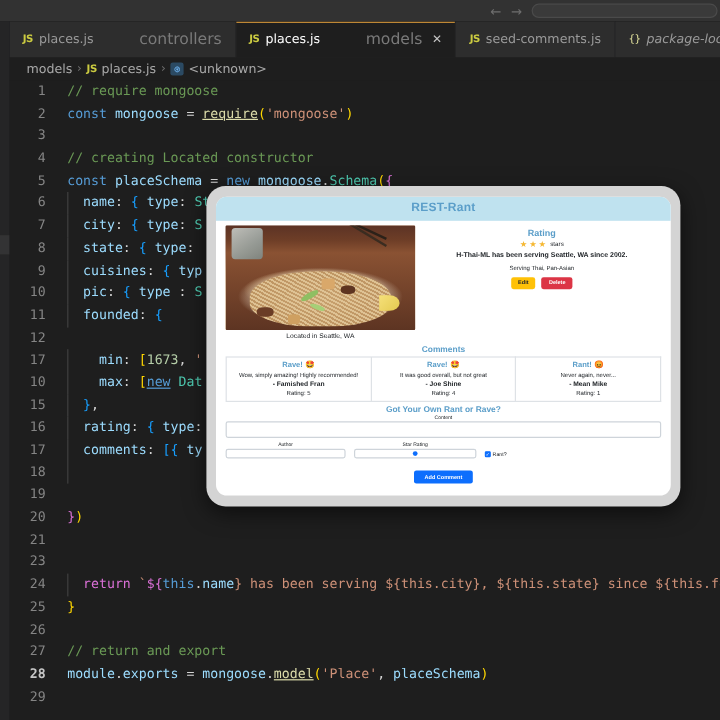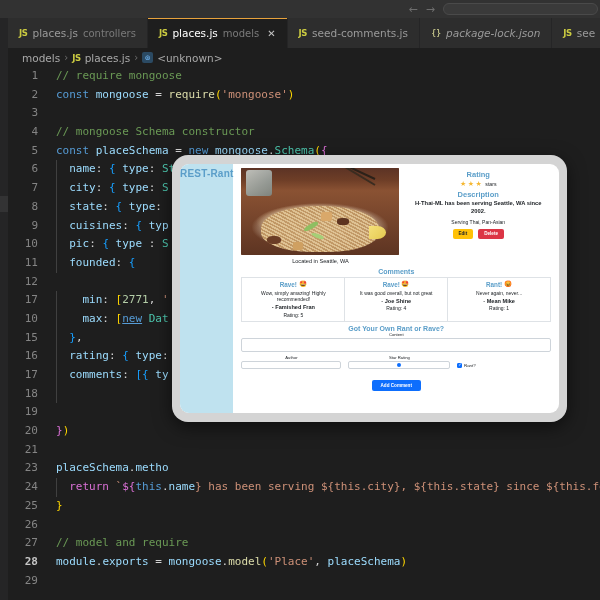--- a/index.html
+++ b/index.html
@@ -54,21 +54,21 @@
     background: #1e1e1e; color: #ffffff;
   }
   .tab.active::before {
     content: ""; position: absolute; left: 0; right: 0; top: 0; height: 1px;
     background: #e7a23c;
   }
   .tab-icon { font-size: 8.5px; font-weight: bold; color: #cbcb41; letter-spacing: -0.4px; }
   .tab-icon.json { color: #e7e7a0; font-weight: normal; }
   .tab-name { font-size: 10.5px; }
   .tab.active .tab-name { color: #ffffff; }
-  .tab-dir { font-size: 10px; color: #7a7a7a; }
+  .tab-dir { font-size: 13px; color: #7a7a7a; margin-left: 33px; }
   .tab.italic .tab-name { font-style: italic; color: #9a9a9a; }
   .tab-close { font-size: 10px; color: #c5c5c5; margin-left: 3px; }
 
   
   .breadcrumb {
     position: absolute; left: 8px; top: 30px; width: 592px; height: 19px;
     background: #1e1e1e; display: flex; align-items: center;
     padding-left: 14px; gap: 4px; font-size: 10.5px; color: #a9a9a9;
   }
   .bc-sep { color: #6e6e6e; font-size: 10px; }
@@ -95,21 +95,21 @@
   .code-row.current .gutter { color: #c6c6c6; font-weight: bold; }
   .code-text { color: #d4d4d4; position: relative; padding-left: 4px; }
   .indent-guide {
     position: absolute; left: 4px; top: 0; bottom: 0; width: 1px; background: #404040;
   }
 
   
   .t-com { color: #6a9955; }
   .t-kw  { color: #569cd6; }
   .t-var { color: #9cdcfe; }
-  .t-fn  { color: #dcdcaa; }
+  .t-fn  { color: #dcdcaa; text-decoration: underline; }
   .t-str { color: #ce9178; }
   .t-num { color: #b5cea8; }
   .t-cls { color: #4ec9b0; }
   .t-op  { color: #d4d4d4; }
   .t-p1  { color: #ffd700; }
   .t-p2  { color: #da70d6; }
   .t-p3  { color: #179fff; }
   .t-prop{ color: #9cdcfe; }
   .t-new { color: #569cd6; text-decoration: underline; }
 
@@ -118,21 +118,21 @@
     position: absolute; left: 172px; top: 155px; width: 395px; height: 267px;
     background: #d4d4d4;
     border-radius: 16px;
     padding: 9px 8px 9px 8px;
     box-shadow: 0 5px 18px rgba(0,0,0,0.55);
   }
   .page {
     width: 100%; height: 100%; background: #ffffff;
     border-radius: 9px; overflow: hidden;
     font-family: "Liberation Sans", sans-serif;
-    display: flex; 
+    display: flex; flex-direction: column;
   }
   .page-header {
     background: #bfe2ef; color: #5b9ec9;
     text-align: center; font-size: 10px; font-weight: bold;
     padding: 4px 0 5px 0; letter-spacing: 0.2px;
   }
   .page-body { flex: 1; padding: 4px 8px 0 8px; overflow: hidden; }
 
   .hero { display: flex; gap: 6px; }
   .hero-left { width: 158px; }
@@ -280,43 +280,43 @@
       <span>places.js</span>
       <span class="bc-sep">›</span>
       <span class="bc-sym">⊛</span>
       <span>&lt;unknown&gt;</span>
     </div>
 
     <div class="editor" id="editor">
         <div class="code-row"><div class="gutter">1</div><div class="code-text"><span class="t-com">// require mongoose</span></div></div>
         <div class="code-row"><div class="gutter">2</div><div class="code-text"><span class="t-kw">const</span><span class="t-op"> </span><span class="t-var">mongoose</span><span class="t-op"> = </span><span class="t-fn">require</span><span class="t-p1">(</span><span class="t-str">'mongoose'</span><span class="t-p1">)</span></div></div>
         <div class="code-row"><div class="gutter">3</div><div class="code-text"></div></div>
-        <div class="code-row"><div class="gutter">4</div><div class="code-text"><span class="t-com">// mongoose Schema constructor</span></div></div>
+        <div class="code-row"><div class="gutter">4</div><div class="code-text"><span class="t-com">// creating Located constructor</span></div></div>
         <div class="code-row"><div class="gutter">5</div><div class="code-text"><span class="t-kw">const</span><span class="t-op"> </span><span class="t-var">placeSchema</span><span class="t-op"> = </span><span class="t-new">new</span><span class="t-op"> </span><span class="t-var">mongoose</span><span class="t-op">.</span><span class="t-cls">Schema</span><span class="t-p1">(</span><span class="t-p2">{</span></div></div>
         <div class="code-row"><div class="gutter">6</div><div class="code-text"><span class="indent-guide"></span><span class="t-prop">  name</span><span class="t-op">: </span><span class="t-p3">{</span><span class="t-prop"> type</span><span class="t-op">: </span><span class="t-cls">String</span><span class="t-op">, </span><span class="t-prop">required</span><span class="t-op">: </span><span class="t-kw">true</span><span class="t-p3"> }</span><span class="t-op">,</span></div></div>
         <div class="code-row"><div class="gutter">7</div><div class="code-text"><span class="indent-guide"></span><span class="t-prop">  city</span><span class="t-op">: </span><span class="t-p3">{</span><span class="t-prop"> type</span><span class="t-op">: </span><span class="t-cls">S</span></div></div>
         <div class="code-row"><div class="gutter">8</div><div class="code-text"><span class="indent-guide"></span><span class="t-prop">  state</span><span class="t-op">: </span><span class="t-p3">{</span><span class="t-prop"> type</span><span class="t-op">: </span></div></div>
         <div class="code-row"><div class="gutter">9</div><div class="code-text"><span class="indent-guide"></span><span class="t-prop">  cuisines</span><span class="t-op">: </span><span class="t-p3">{</span><span class="t-prop"> typ</span></div></div>
         <div class="code-row"><div class="gutter">10</div><div class="code-text"><span class="indent-guide"></span><span class="t-prop">  pic</span><span class="t-op">: </span><span class="t-p3">{</span><span class="t-prop"> type </span><span class="t-op">: </span><span class="t-cls">S</span></div></div>
         <div class="code-row"><div class="gutter">11</div><div class="code-text"><span class="indent-guide"></span><span class="t-prop">  founded</span><span class="t-op">: </span><span class="t-p3">{</span></div></div>
         <div class="code-row"><div class="gutter">12</div></div>
-        <div class="code-row"><div class="gutter">17</div><div class="code-text"><span class="indent-guide"></span><span class="t-prop">    min</span><span class="t-op">: </span><span class="t-p1">[</span><span class="t-num">2771</span><span class="t-op">, </span><span class="t-str">'</span></div></div>
+        <div class="code-row"><div class="gutter">17</div><div class="code-text"><span class="indent-guide"></span><span class="t-prop">    min</span><span class="t-op">: </span><span class="t-p1">[</span><span class="t-num">1673</span><span class="t-op">, </span><span class="t-str">'</span></div></div>
         <div class="code-row"><div class="gutter">10</div><div class="code-text"><span class="indent-guide"></span><span class="t-prop">    max</span><span class="t-op">: </span><span class="t-p1">[</span><span class="t-new">new</span><span class="t-op"> </span><span class="t-cls">Dat</span></div></div>
         <div class="code-row"><div class="gutter">15</div><div class="code-text"><span class="indent-guide"></span><span class="t-p3">  }</span><span class="t-op">,</span></div></div>
         <div class="code-row"><div class="gutter">16</div><div class="code-text"><span class="indent-guide"></span><span class="t-prop">  rating</span><span class="t-op">: </span><span class="t-p3">{</span><span class="t-prop"> type</span><span class="t-op">:</span></div></div>
         <div class="code-row"><div class="gutter">17</div><div class="code-text"><span class="indent-guide"></span><span class="t-prop">  comments</span><span class="t-op">: </span><span class="t-p3">[{</span><span class="t-prop"> ty</span></div></div>
         <div class="code-row"><div class="gutter">18</div><div class="code-text"><span class="indent-guide"></span></div></div>
         <div class="code-row"><div class="gutter">19</div><div class="code-text"></div></div>
         <div class="code-row"><div class="gutter">20</div><div class="code-text"><span class="t-p2">}</span><span class="t-p1">)</span></div></div>
         <div class="code-row"><div class="gutter">21</div><div class="code-text"></div></div>
-        <div class="code-row"><div class="gutter">23</div><div class="code-text"><span class="t-var">placeSchema</span><span class="t-op">.</span><span class="t-prop">metho</span></div></div>
+        <div class="code-row"><div class="gutter">23</div></div>
         <div class="code-row"><div class="gutter">24</div><div class="code-text"><span class="indent-guide"></span><span class="t-p2">  return</span><span class="t-op"> </span><span class="t-str">`</span><span class="t-p2">${</span><span class="t-kw">this</span><span class="t-op">.</span><span class="t-prop">name</span><span class="t-str">} has been serving ${this.city}, ${this.state} since ${this.fou</span></div></div>
         <div class="code-row"><div class="gutter">25</div><div class="code-text"><span class="t-p1">}</span></div></div>
         <div class="code-row"><div class="gutter">26</div><div class="code-text"></div></div>
-        <div class="code-row"><div class="gutter">27</div><div class="code-text"><span class="t-com">// model and require</span></div></div>
+        <div class="code-row"><div class="gutter">27</div><div class="code-text"><span class="t-com">// return and export</span></div></div>
         <div class="code-row current"><div class="gutter">28</div><div class="code-text"><span class="t-var">module</span><span class="t-op">.</span><span class="t-prop">exports</span><span class="t-op"> = </span><span class="t-var">mongoose</span><span class="t-op">.</span><span class="t-fn">model</span><span class="t-p1">(</span><span class="t-str">'Place'</span><span class="t-op">, </span><span class="t-var">placeSchema</span><span class="t-p1">)</span></div></div>
         <div class="code-row"><div class="gutter">29</div><div class="code-text"></div></div>
       </div>
   </div>
 
   <div class="overlay">
     <div class="page">
 
       <div class="page-header">REST-Rant</div>
 
@@ -342,21 +342,20 @@
           </div>
 
           <div class="hero-right">
             <div class="sec-title">Rating</div>
             <div class="stars-row">
               <span class="star">★</span>
               <span class="star">★</span>
               <span class="star">★</span>
               <span class="stars-label">stars</span>
             </div>
-            <div class="sec-title">Description</div>
             <div class="desc-text">H-Thai-ML has been serving Seattle, WA since 2002.</div>
             <div class="serving-text">Serving Thai, Pan-Asian</div>
             <div class="btn-row">
               <button class="btn-edit">Edit</button>
               <button class="btn-delete">Delete</button>
             </div>
           </div>
         </div>
 
         <div class="comments-title">Comments</div>

